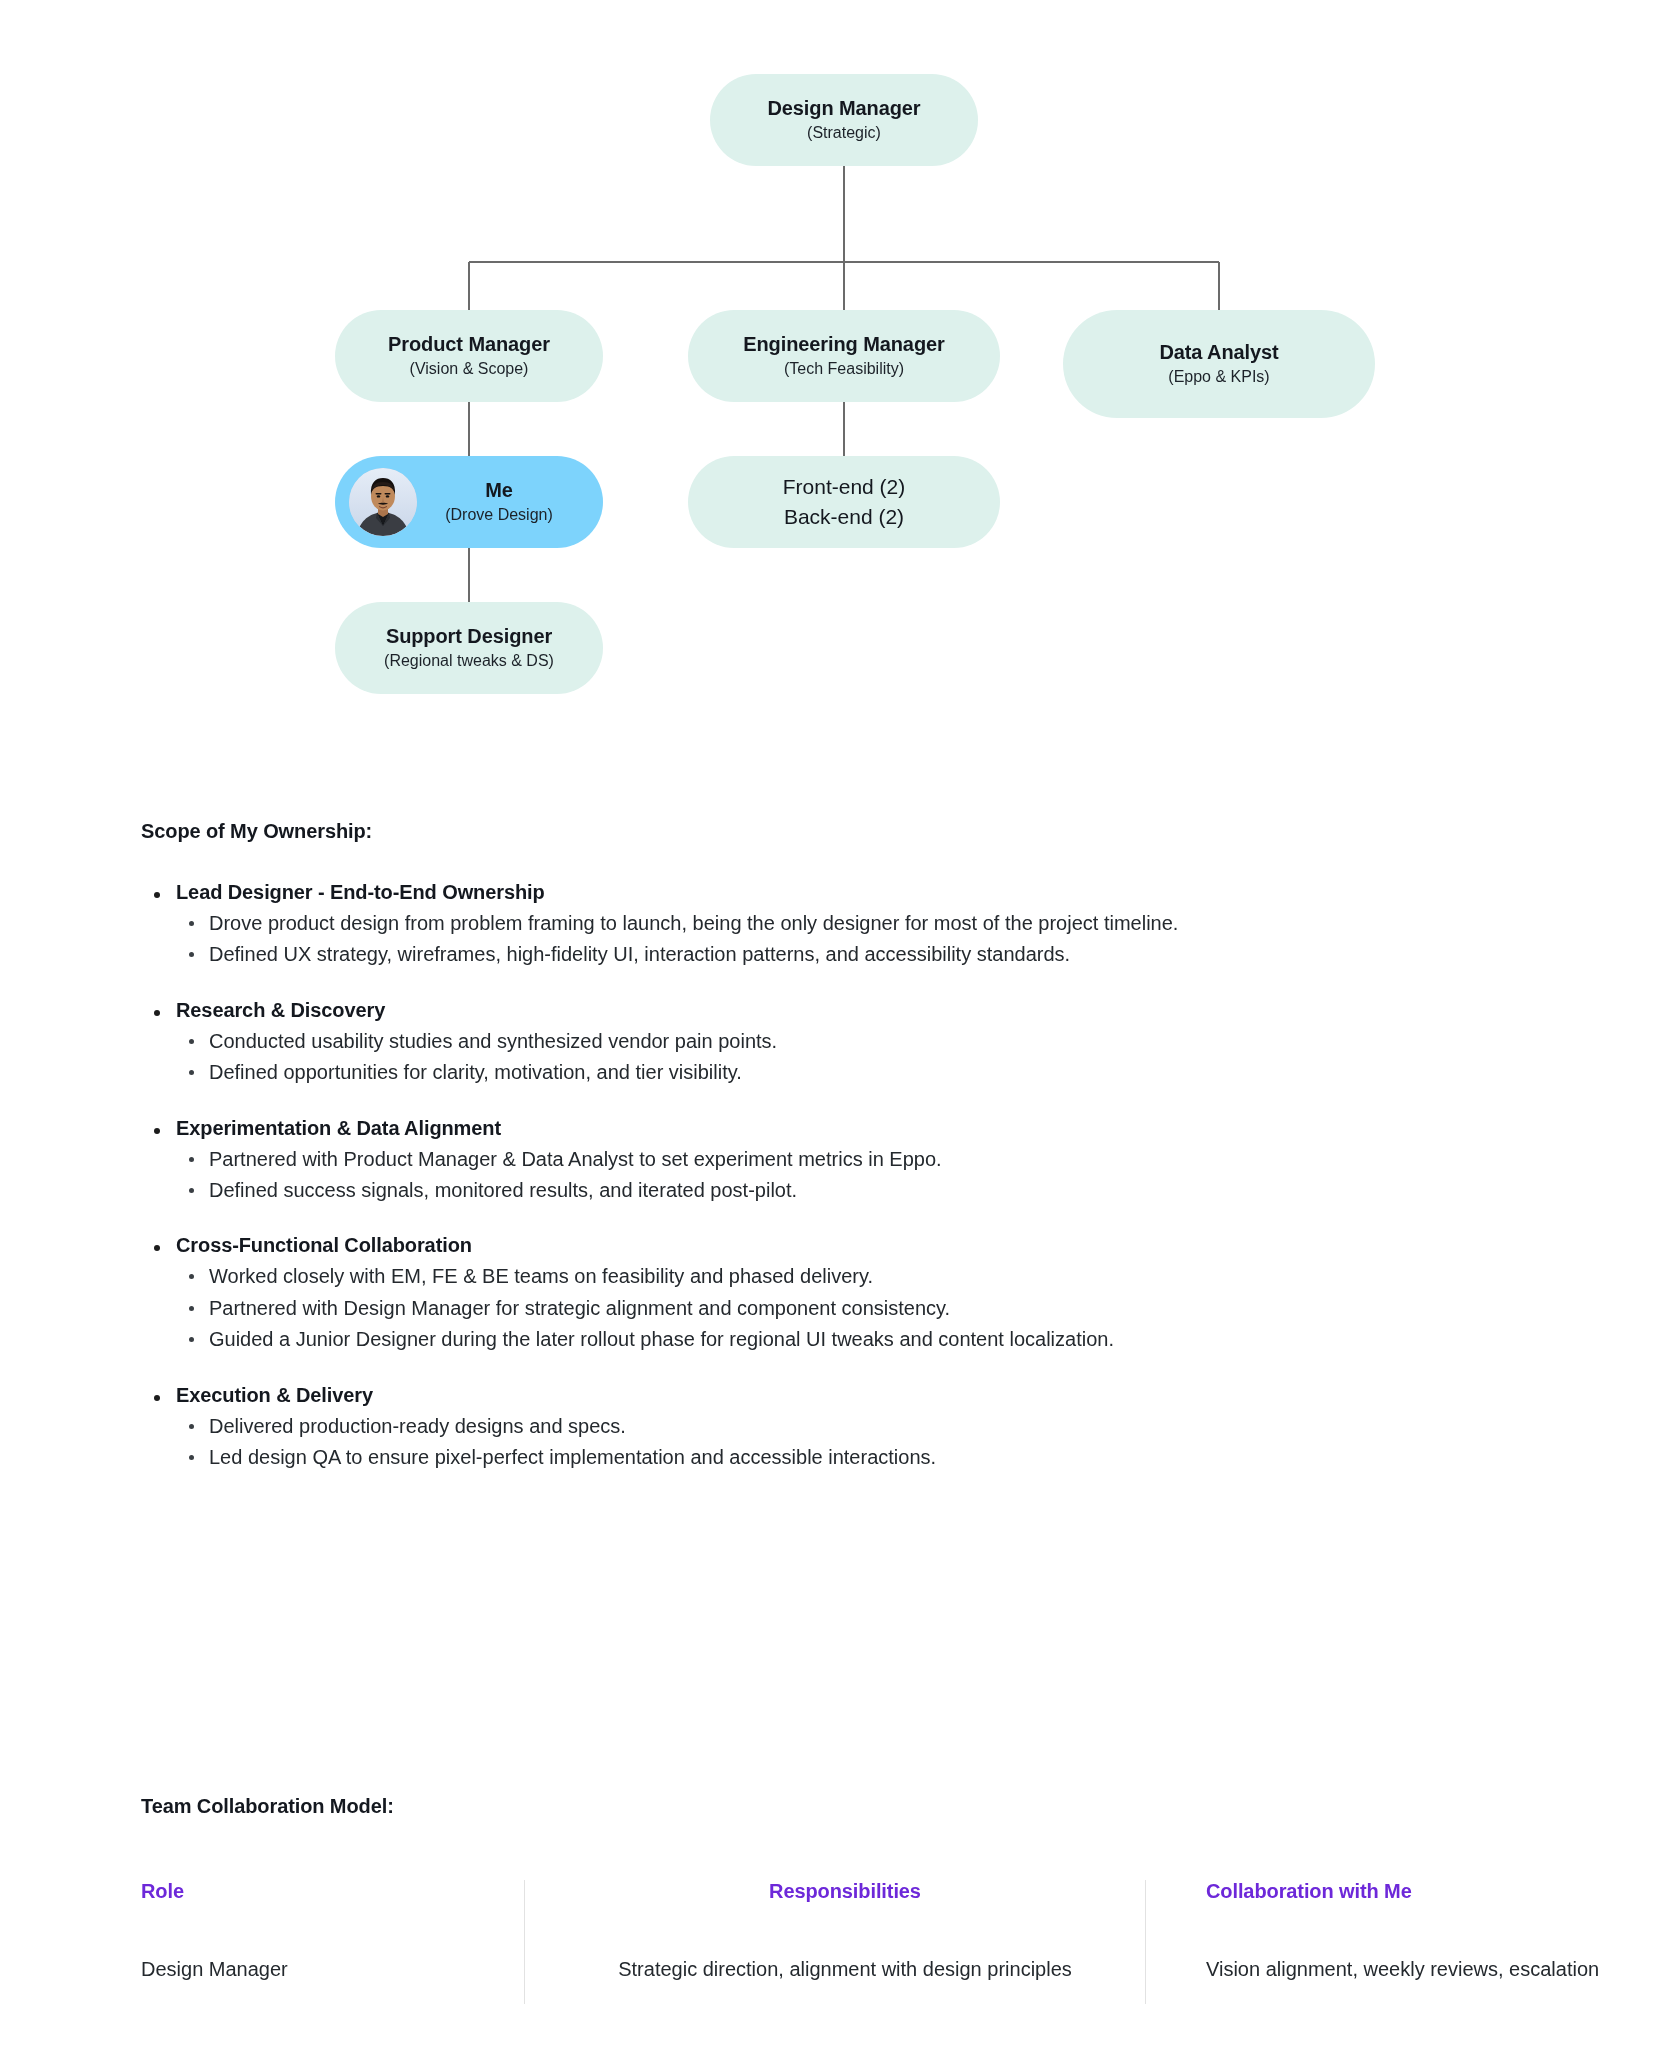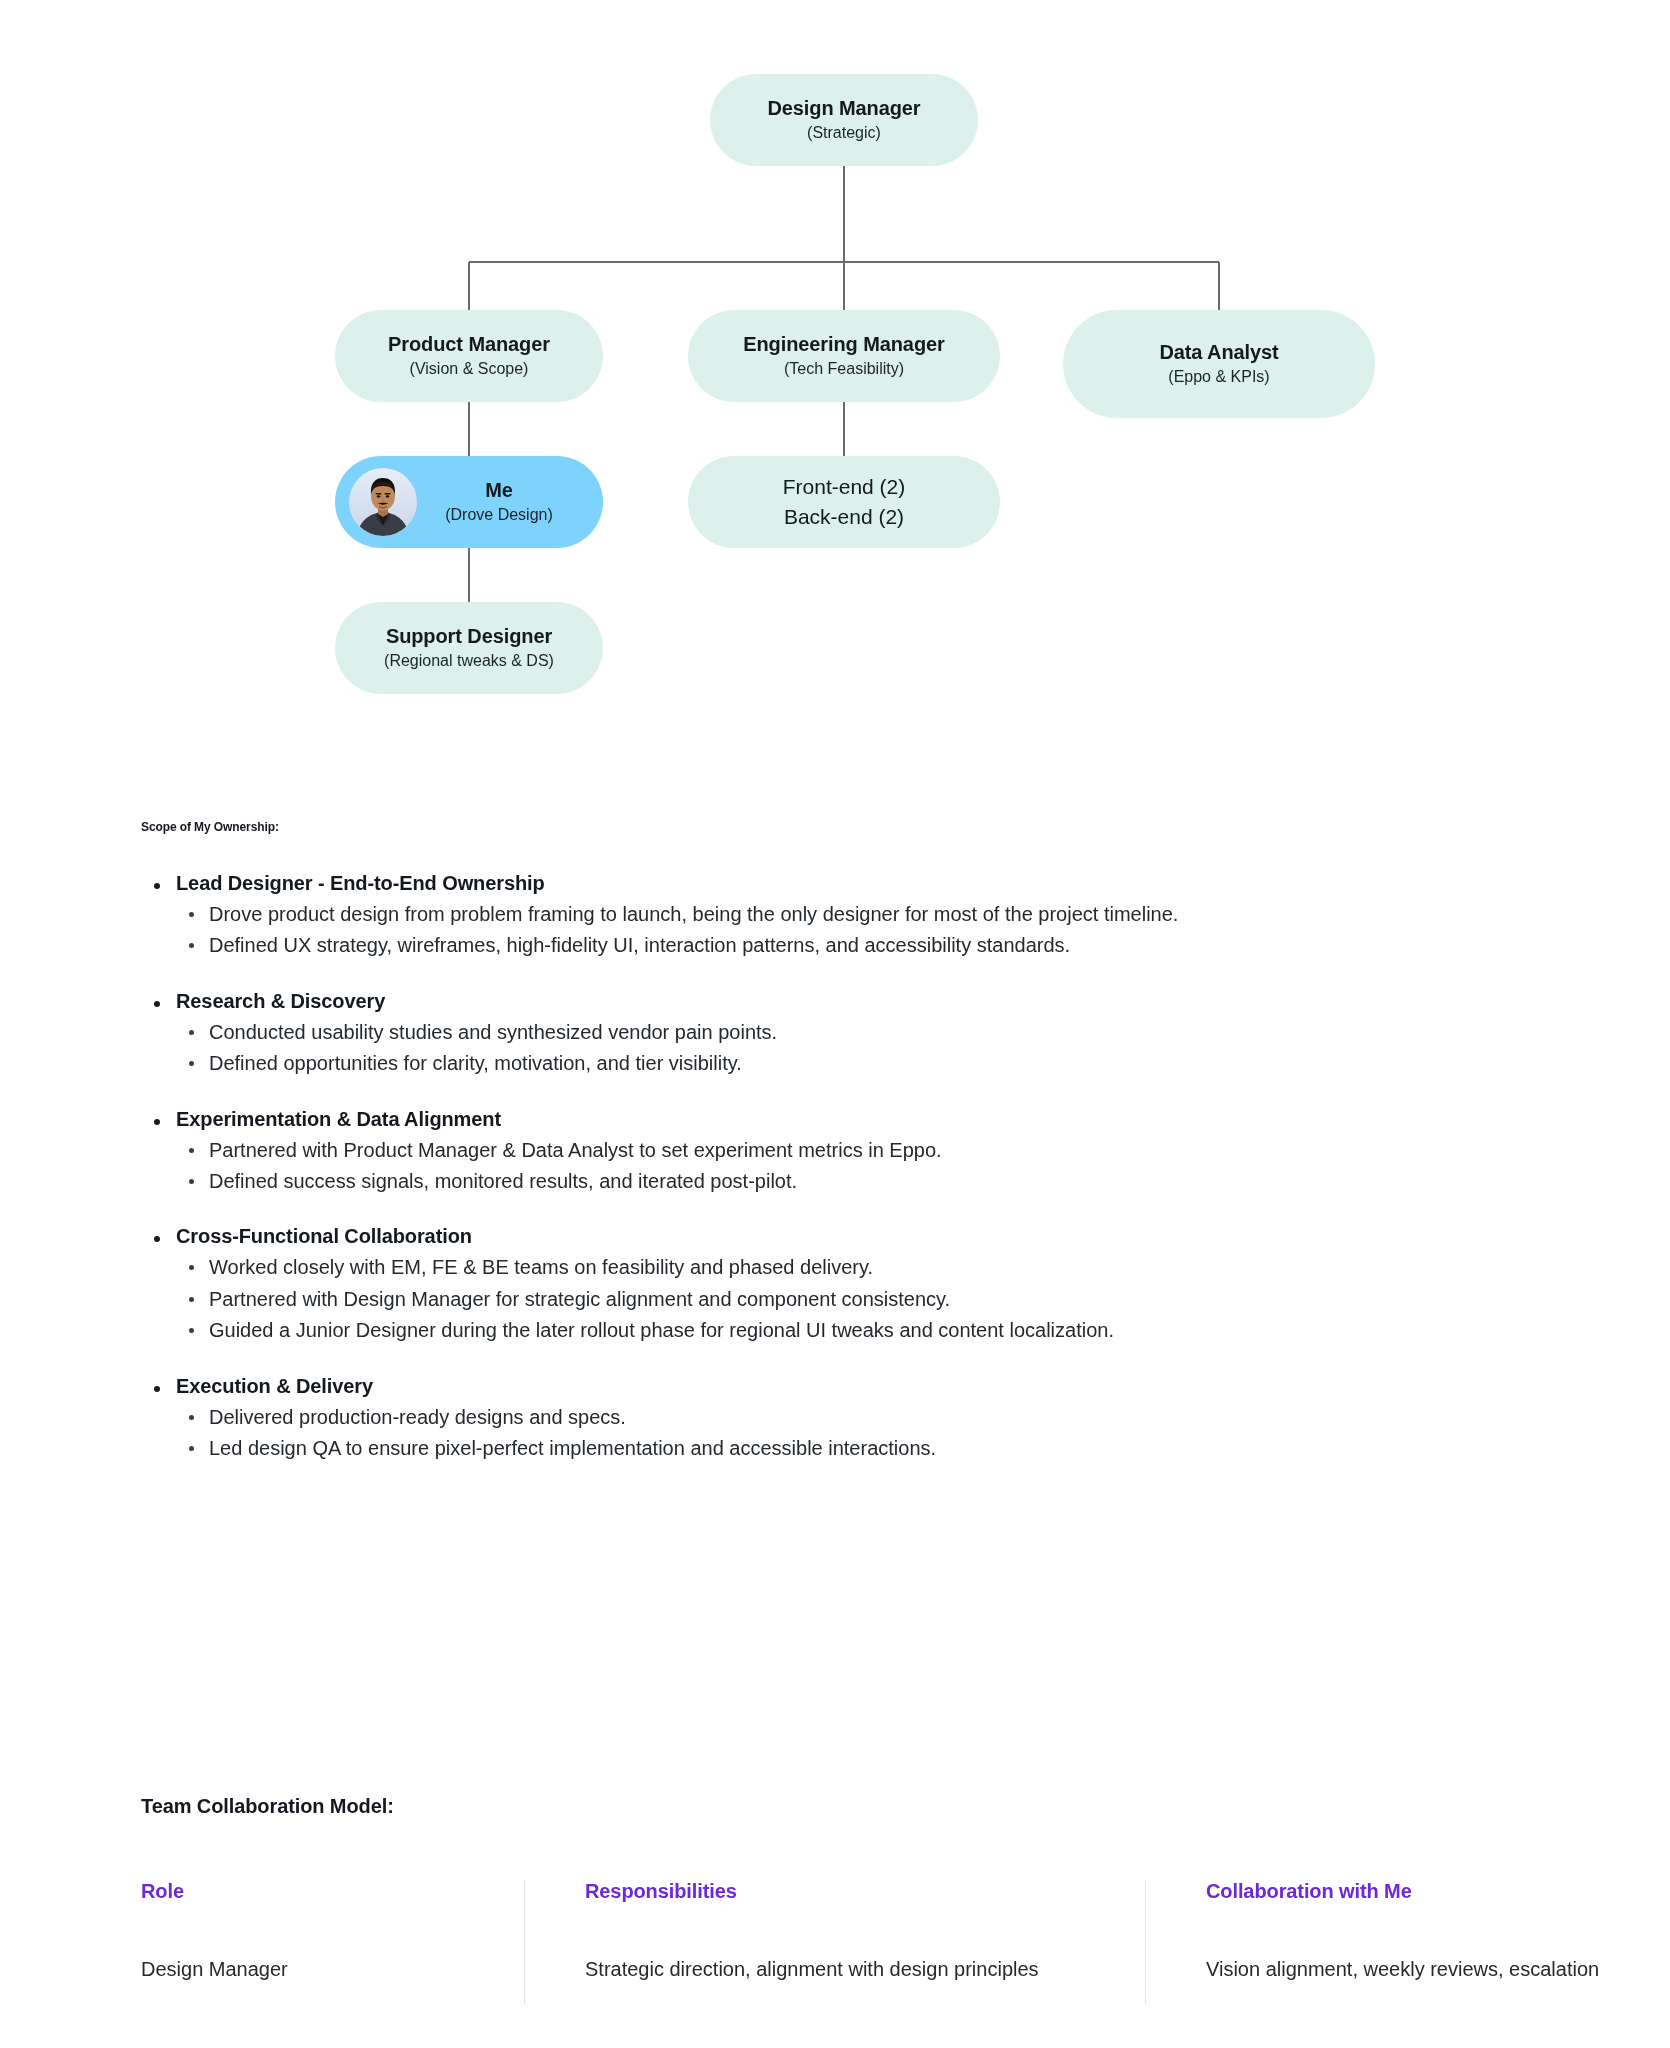--- a/index.html
+++ b/index.html
@@ -114,21 +114,21 @@
   .avatar svg { display: block; }
 
   
   .scope-section {
     position: absolute;
     left: 141px;
     top: 820px;
     width: 1420px;
   }
   .section-heading {
-    font-size: 12px;
+    font-size: 20px;
     font-weight: bold;
     color: #14181f;
     letter-spacing: -0.1px;
     margin: 0 0 38px 0;
   }
   .scope-group { margin-bottom: 30px; }
   .scope-group:last-child { margin-bottom: 14px; }
 
   .grp-title {
     position: relative;
@@ -201,21 +201,21 @@
     text-align: left;
     font-size: 20px;
     font-weight: normal;
     color: #24292e;
     line-height: 1.45;
     padding: 0 0 20px 0;
     vertical-align: top;
   }
   table.collab-table .col-role   { width: 343px; padding-right: 40px; }
   table.collab-table .col-resp   { width: 520px; padding-left: 60px; padding-right: 40px;
-                                   border-left: 1px solid #e2e2e2; }
+                                   border-left: 1px solid #e2e2e2; text-align: center; }
   table.collab-table .col-collab { width: 537px; padding-left: 60px;
                                    border-left: 1px solid #e2e2e2; }
 </style>
 </head>
 <body>
 
 <div class="page-title">Roles &amp; Collaboration</div>
 
 <div class="orgchart">
 

